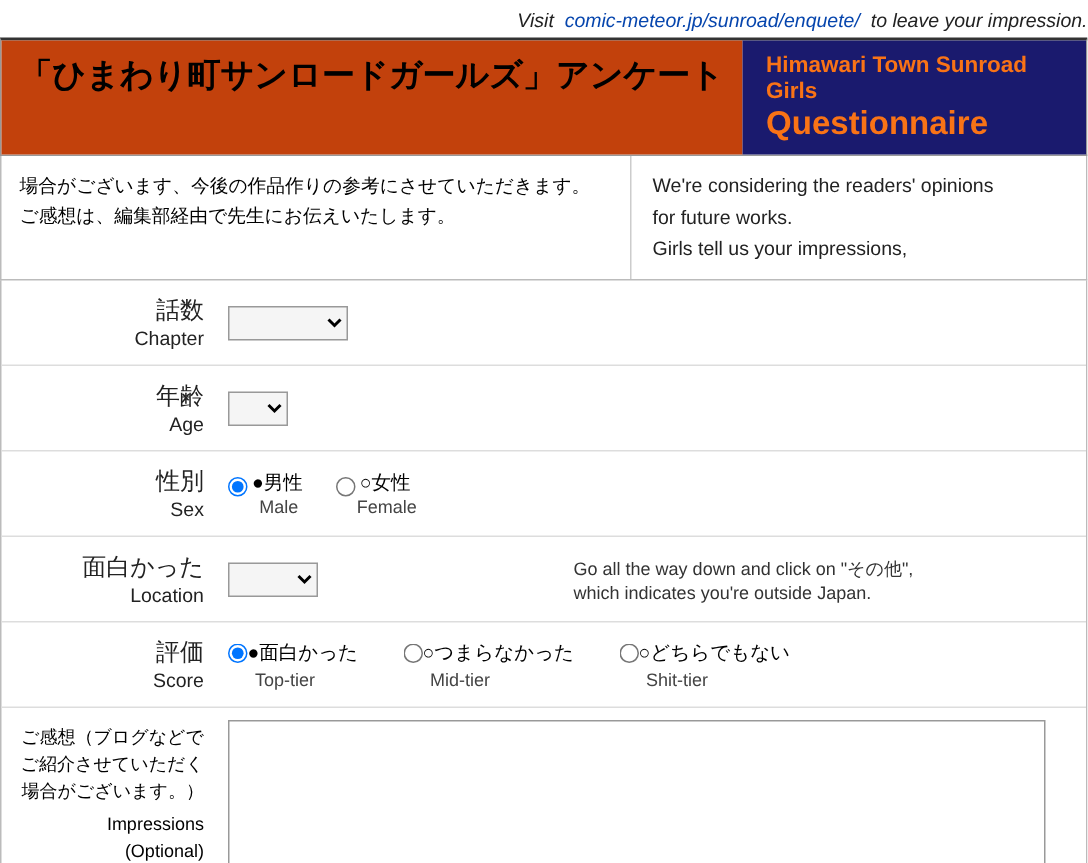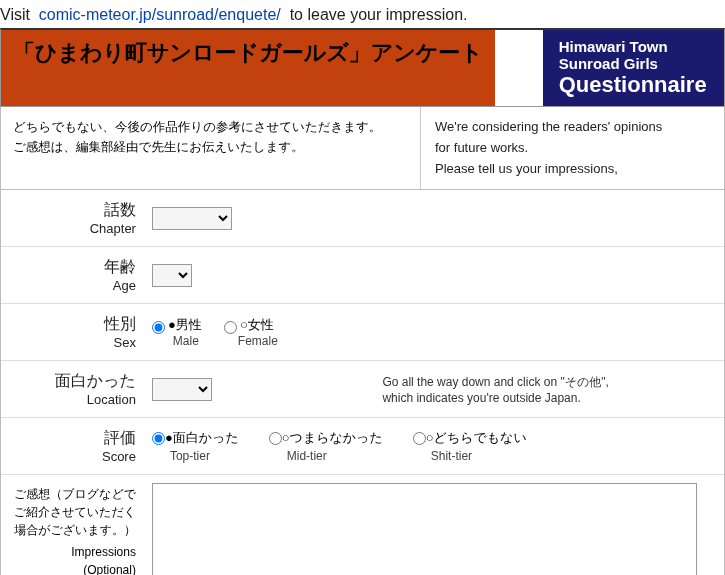--- a/index.html
+++ b/index.html
@@ -6,24 +6,25 @@
     body {
       font-family: Arial, sans-serif;
       font-size: 13px;
       background: #fff;
       width: 725px;
       min-height: 575px;
     }
 
     
     .top-bar {
-      text-align: left;
+      text-align: right;
       padding: 6px 0 4px 0;
-      font-size: 16px;
+      font-size: 13px;
       color: #222;
+      font-style: italic;
     }
     .top-bar a {
       color: #0645ad;
       text-decoration: none;
     }
 
     
     .header {
       display: flex;
       align-items: stretch;
@@ -32,29 +33,28 @@
     }
     .header-jp {
       background: #c2410c;
       font-size: 22px;
       font-weight: bold;
       padding: 8px 12px;
       flex: 0 0 auto;
     }
     .header-en {
       background: #1a1a6e;
-      color: #ffffff;
+      color: #f97316;
       font-size: 14px;
       font-weight: bold;
       padding: 8px 16px;
       display: flex;
       flex-direction: column;
       justify-content: center;
       flex: 1 1 auto;
-      margin-left: 48px;
     }
     .header-en .title-line1 { font-size: 15px; }
     .header-en .title-line2 { font-size: 22px; font-weight: bold; }
 
     
     .description {
       display: flex;
       border: 1px solid #bbb;
       border-top: none;
     }
@@ -196,27 +196,27 @@
 <div class="header">
   <div class="header-jp">「ひまわり町サンロードガールズ」アンケート</div>
   <div class="header-en">
     <div class="title-line1">Himawari Town Sunroad Girls</div>
     <div class="title-line2">Questionnaire</div>
   </div>
 </div>
 
 <div class="description">
   <div class="desc-jp">
-    <div>どちらでもない、今後の作品作りの参考にさせていただきます。</div>
+    <div>場合がございます、今後の作品作りの参考にさせていただきます。</div>
     <div>ご感想は、編集部経由で先生にお伝えいたします。</div>
   </div>
   <div class="desc-en">
     <div>We're considering the readers' opinions</div>
     <div>for future works.</div>
-    <div>Please tell us your impressions,</div>
+    <div>Girls tell us your impressions,</div>
   </div>
 </div>
 
 <div class="outer-border">
   <table class="form-table">
 
     <tbody>
         <tr>
       <td class="label-cell">
         <span class="label-jp">話数</span>

